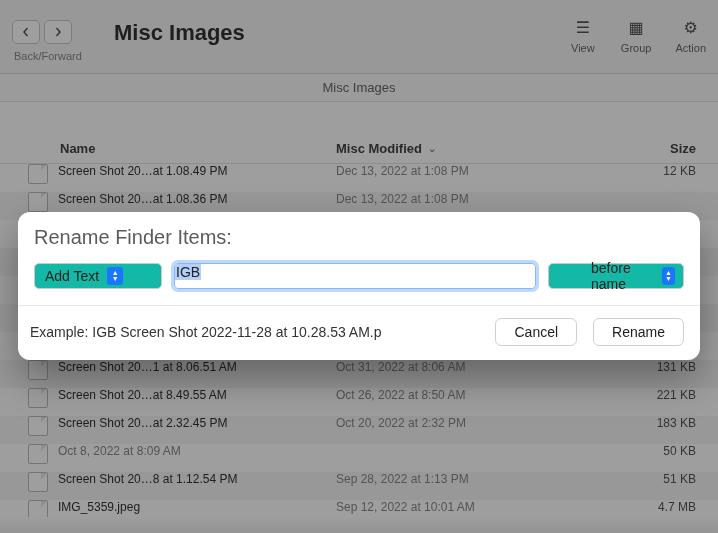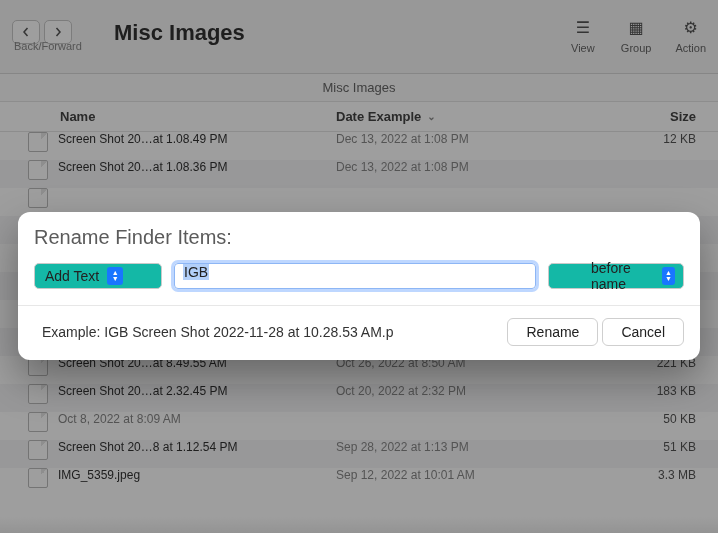--- a/index.html
+++ b/index.html
@@ -5,31 +5,31 @@
   * { box-sizing: border-box; margin: 0; padding: 0; }
   html, body { width: 718px; height: 533px; overflow: hidden; font-family: -apple-system, "Helvetica Neue", Arial, sans-serif; background: #f5f5f5; }
   .window { position: relative; width: 718px; height: 533px; background: #fff; }
   .dim-overlay { position: absolute; inset: 0; background: rgba(0,0,0,0.38); z-index: 50; pointer-events: none; }
 
   
   .toolbar { height: 74px; background: #f6f6f6; border-bottom: 1px solid #d9d9d9; display: flex; align-items: flex-start; padding: 8px 12px 0 12px; position: relative; }
   .nav-btns { display: flex; gap: 4px; margin-top: 12px; }
   .nav-btn { width: 28px; height: 24px; border: 1px solid #c8c8c8; border-radius: 5px; background: #fff; display: flex; align-items: center; justify-content: center; color: #555; }
   .nav-btn svg { width: 10px; height: 10px; }
-  .nav-labels { position: absolute; left: 14px; top: 40px; font-size: 11px; color: #888; }
+  .nav-labels { position: absolute; left: 14px; top: 50px; font-size: 11px; color: #888; }
   .title { font-size: 22px; font-weight: 600; color: #333; margin-left: 42px; margin-top: 12px; }
   .tool-group { display: flex; gap: 24px; margin-left: auto; margin-top: 8px; }
   .tool-item { display: flex; flex-direction: column; align-items: center; gap: 4px; color: #666; font-size: 11px; }
   .tool-icon { width: 28px; height: 22px; display: flex; align-items: center; justify-content: center; font-size: 16px; color: #555; }
 
   
   .pathbar { height: 28px; background: #fafafa; border-bottom: 1px solid #e4e4e4; text-align: center; font-size: 13px; color: #666; line-height: 28px; }
 
   
-  .colhead { height: 30px; display: flex; align-items: center; border-bottom: 1px solid #e4e4e4; font-size: 13px; font-weight: 600; color: #444; background: #fff; }
+  .colhead { height: 30px; display: flex; align-items: center; border-bottom: 1px solid #e4e4e4; font-size: 13px; font-weight: 600; color: #444; background: #fff; margin-top: 32px; }
   .col-name { width: 336px; padding-left: 60px; }
   .col-date { width: 250px; display: flex; gap: 6px; align-items: center; }
   .col-size { flex: 1; text-align: right; padding-right: 22px; }
   .sort-chev { font-size: 10px; color: #888; }
 
   
   .files { }
   .row { height: 28px; display: flex; font-size: 12px; }
   .row:nth-child(odd) { background: #fff; }
   .row:nth-child(even) { background: #f5f5f7; }
@@ -41,24 +41,24 @@
 
   
   .modal { position: absolute; left: 18px; right: 18px; top: 212px; background: #fff; border-radius: 12px; box-shadow: 0 18px 40px rgba(0,0,0,0.35); z-index: 100; padding: 0; }
   .modal-head { padding: 14px 16px 10px 16px; font-size: 20px; color: #5b5b5b; }
   .modal-row1 { padding: 4px 16px 16px 16px; display: flex; gap: 12px; align-items: center; }
   .select { height: 26px; background: #14b8a6; border: 1px solid #c9c9c9; border-radius: 5px; display: flex; align-items: center; padding: 0 8px 0 10px; font-size: 14px; color: #222; position: relative; }
   .select .arrows { margin-left: 8px; width: 16px; height: 18px; background: #1976ff; border-radius: 3px; display:flex; flex-direction:column; align-items:center; justify-content:center; }
   .select .arrows span { font-size: 7px; line-height: 6px; color: #fff; }
   .sel-action { width: 128px; }
   .sel-pos { width: 136px; padding-left: 42px; }
-  .text-input { flex: 1; height: 26px; border: 1px solid #8db6f5; border-radius: 4px; outline: 3px solid rgba(70,140,255,0.35); padding: 0 8px; font-size: 14px; color: #222; background:#fff; }
+  .text-input { flex: 1; height: 26px; border: 1px solid #8db6f5; border-radius: 4px; outline: 3px solid rgba(70,140,255,0.35); padding: 0 0; font-size: 14px; color: #222; background:#fff; }
   .text-input .sel { background: #b3d0fa; padding: 0 1px; }
   .modal-divider { height: 1px; background: #e7e7e7; }
-  .modal-row2 { padding: 12px 16px 14px 24px; display: flex; align-items: center; gap: 4px; }
+  .modal-row2 { padding: 12px 16px 14px 12px; display: flex; align-items: center; gap: 16px; }
   .example { font-size: 14px; color: #333; flex: 1; white-space: nowrap; overflow: hidden; }
   .btn { height: 28px; padding: 0 18px; border: 1px solid #cfcfcf; border-radius: 6px; background: #fff; font-size: 14px; color: #222; display: flex; align-items: center; cursor: pointer; }
 
   .bottom-grad { position:absolute; left:0; right:0; bottom:0; height:16px; background: linear-gradient(#fff, #eee); z-index:1;}
 </style>
 </head>
 <body>
 
 <div class="window">
 
@@ -95,21 +95,21 @@
     </div>
   </div>
 
   <div class="pathbar">
     <span>Misc Images</span>
   </div>
 
   <div class="colhead">
     <div class="col-name">Name</div>
     <div class="col-date">
-      <span>Date Example</span>
+      <span>Misc Modified</span>
       <span class="sort-chev">⌄</span>
     </div>
     <div class="col-size">Size</div>
   </div>
 
   <div class="files" id="files">
       <div class="row">
         <div class="file-icon"></div>
         <div class="fname">Screen Shot 20…at 1.08.49 PM</div>
         <div class="fdate">Dec 13, 2022 at 1:08 PM</div>
@@ -176,21 +176,21 @@
       <div class="row">
         <div class="file-icon"></div>
         <div class="fname">Screen Shot 20…8 at 1.12.54 PM</div>
         <div class="fdate">Sep 28, 2022 at 1:13 PM</div>
         <div class="fsize">51 KB</div>
       </div>
       <div class="row">
         <div class="file-icon"></div>
         <div class="fname">IMG_5359.jpeg</div>
         <div class="fdate">Sep 12, 2022 at 10:01 AM</div>
-        <div class="fsize">3.3 MB</div>
+        <div class="fsize">4.7 MB</div>
       </div>
     </div>
 
   <div class="bottom-grad"></div>
 
   <div class="dim-overlay"></div>
 
   <div class="modal">
     <div class="modal-head">Rename Finder Items:</div>
     <div class="modal-row1">
@@ -210,18 +210,18 @@
             <span>▲</span>
             <span>▼</span>
           </span>
       </div>
     </div>
     <div class="modal-divider"></div>
     <div class="modal-row2">
       <div class="example">
         <span>Example: </span><span>IGB Screen Shot 2022-11-28 at 10.28.53 AM.p</span>
       </div>
+      <div class="btn">Cancel</div>
       <div class="btn">Rename</div>
-      <div class="btn">Cancel</div>
     </div>
   </div>
 
 </div>
 
 </body></html>

